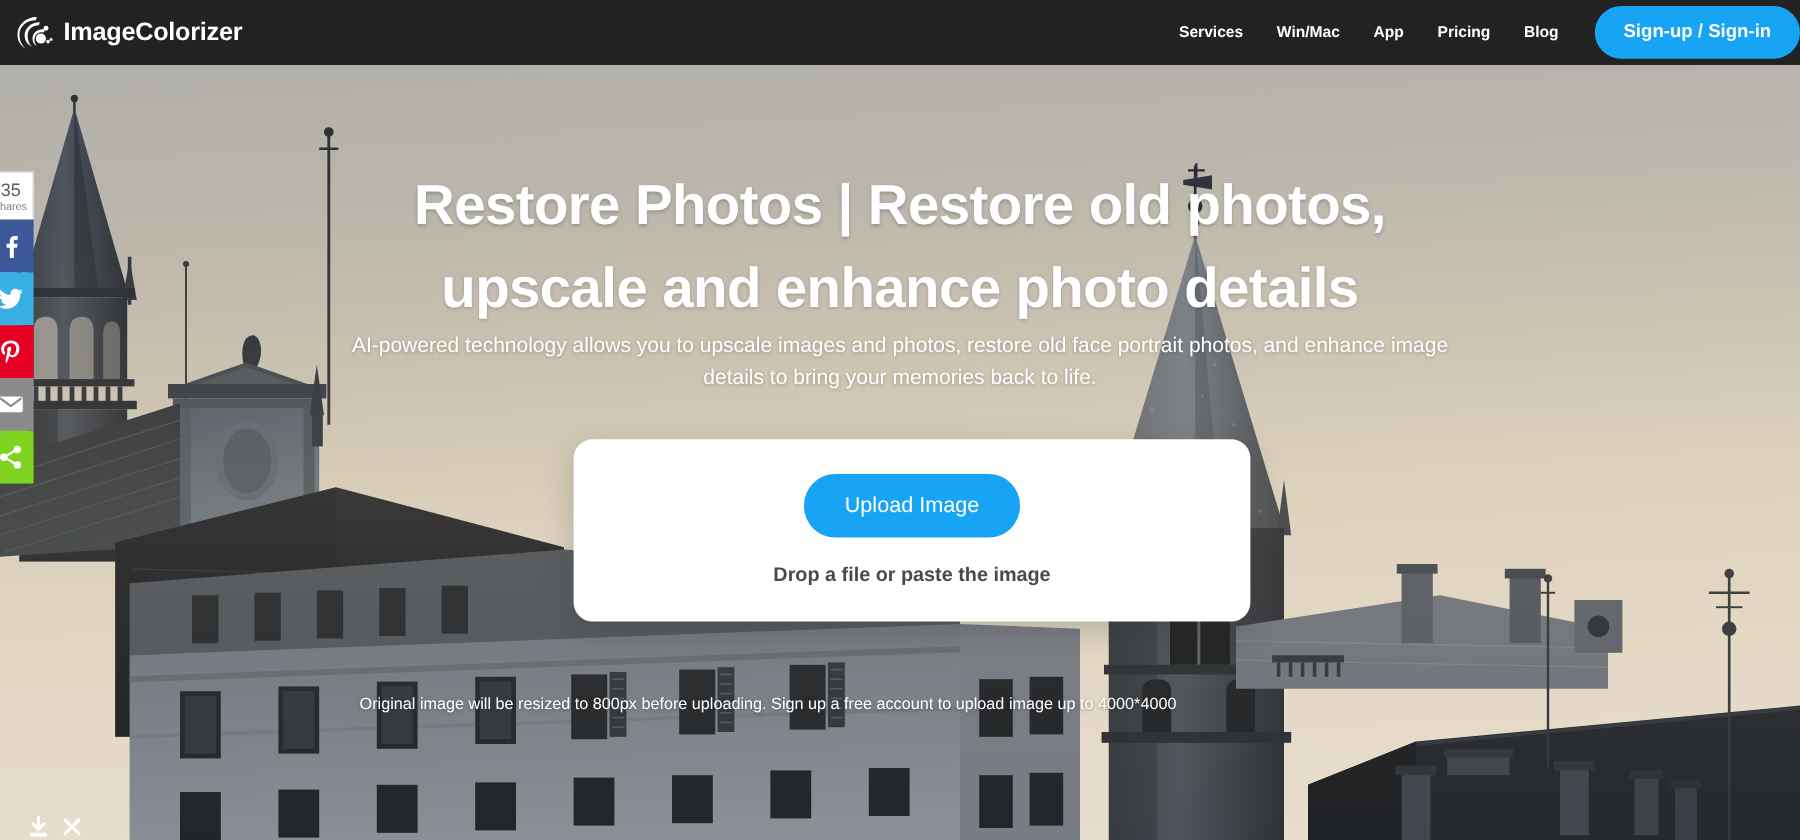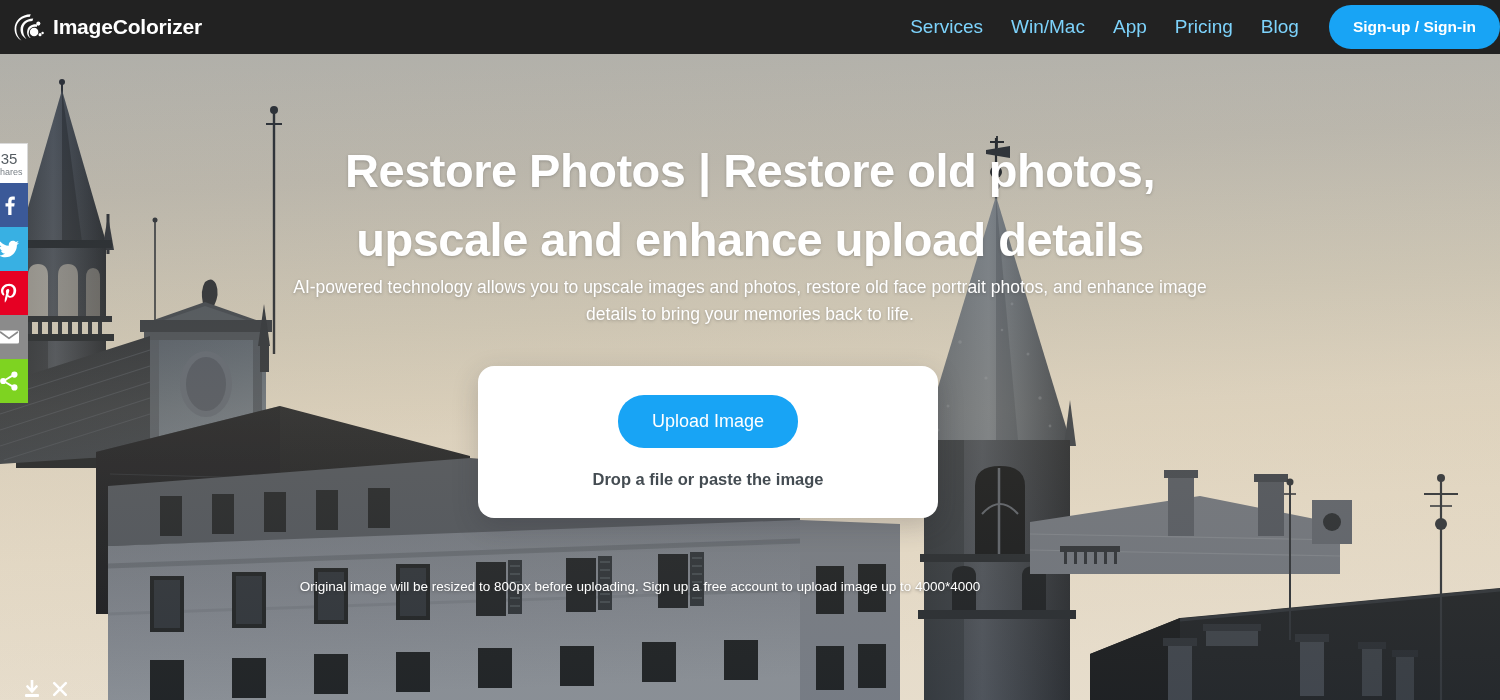--- a/index.html
+++ b/index.html
@@ -19,21 +19,21 @@
     z-index:60;
   }
   #brand { display:flex; align-items:center; margin-left:12px; cursor:pointer; }
   #brand-logo { width:34px; height:34px; flex:0 0 34px; }
   #brand-name {
     color:#ffffff; font-size:21px; font-weight:bold;
     letter-spacing:-0.2px; margin-left:7px; white-space:nowrap;
   }
   #nav { margin-left:auto; display:flex; align-items:center; height:54px; }
   .nav-link {
-    color:#7dd3fc; font-size:19px; font-weight:normal;
+    color:#ffffff; font-size:13px; font-weight:bold;
     text-decoration:none; white-space:nowrap;
     padding:0 14px; line-height:54px; cursor:pointer;
   }
   #signup-btn {
     margin-left:16px; margin-right:0;
     background:#18a4f5; color:#ffffff;
     font-size:15.5px; font-weight:bold;
     border:none; border-radius:22px;
     height:44px; padding:0 24px;
     white-space:nowrap; cursor:pointer;
@@ -71,21 +71,21 @@
   #resize-note {
     position:absolute; top:525px; left:0; width:1280px;
     text-align:center; color:#ffffff;
     font-size:13.5px; font-weight:400;
     text-shadow:0 1px 3px rgba(50,50,50,0.5);
   }
 
   
   #upload-card {
     position:absolute; top:366px; left:478px;
-    width:460px; height:152px;
+    width:564px; height:152px;
     background:#ffffff; border-radius:16px;
     box-shadow:0 8px 26px rgba(40,40,50,0.22);
     z-index:30;
     display:flex; flex-direction:column;
     align-items:center; justify-content:center;
   }
   #upload-btn {
     background:#18a4f5; color:#ffffff;
     font-size:18px; font-weight:400;
     border:none; border-radius:26px;
@@ -448,21 +448,21 @@
       </g>
     </g>
 
     <rect x="0" y="0" width="1500" height="646" fill="url(#warmWash)"></rect>
   </svg>
 </div>
 
 <div id="hero-text">
   <h1 id="headline">
     <span>Restore Photos | Restore old photos,</span><br>
-    <span>upscale and enhance upload details</span>
+    <span>upscale and enhance photo details</span>
   </h1>
   <p id="subhead">AI-powered technology allows you to upscale images and photos, restore old face portrait photos, and enhance image details to bring your memories back to life.</p>
   <p id="resize-note">Original image will be resized to 800px before uploading. Sign up a free account to upload image up to 4000*4000</p>
 </div>
 
 <div id="upload-card">
   <button id="upload-btn">Upload Image</button>
   <div id="drop-hint">Drop a file or paste the image</div>
 </div>
 

